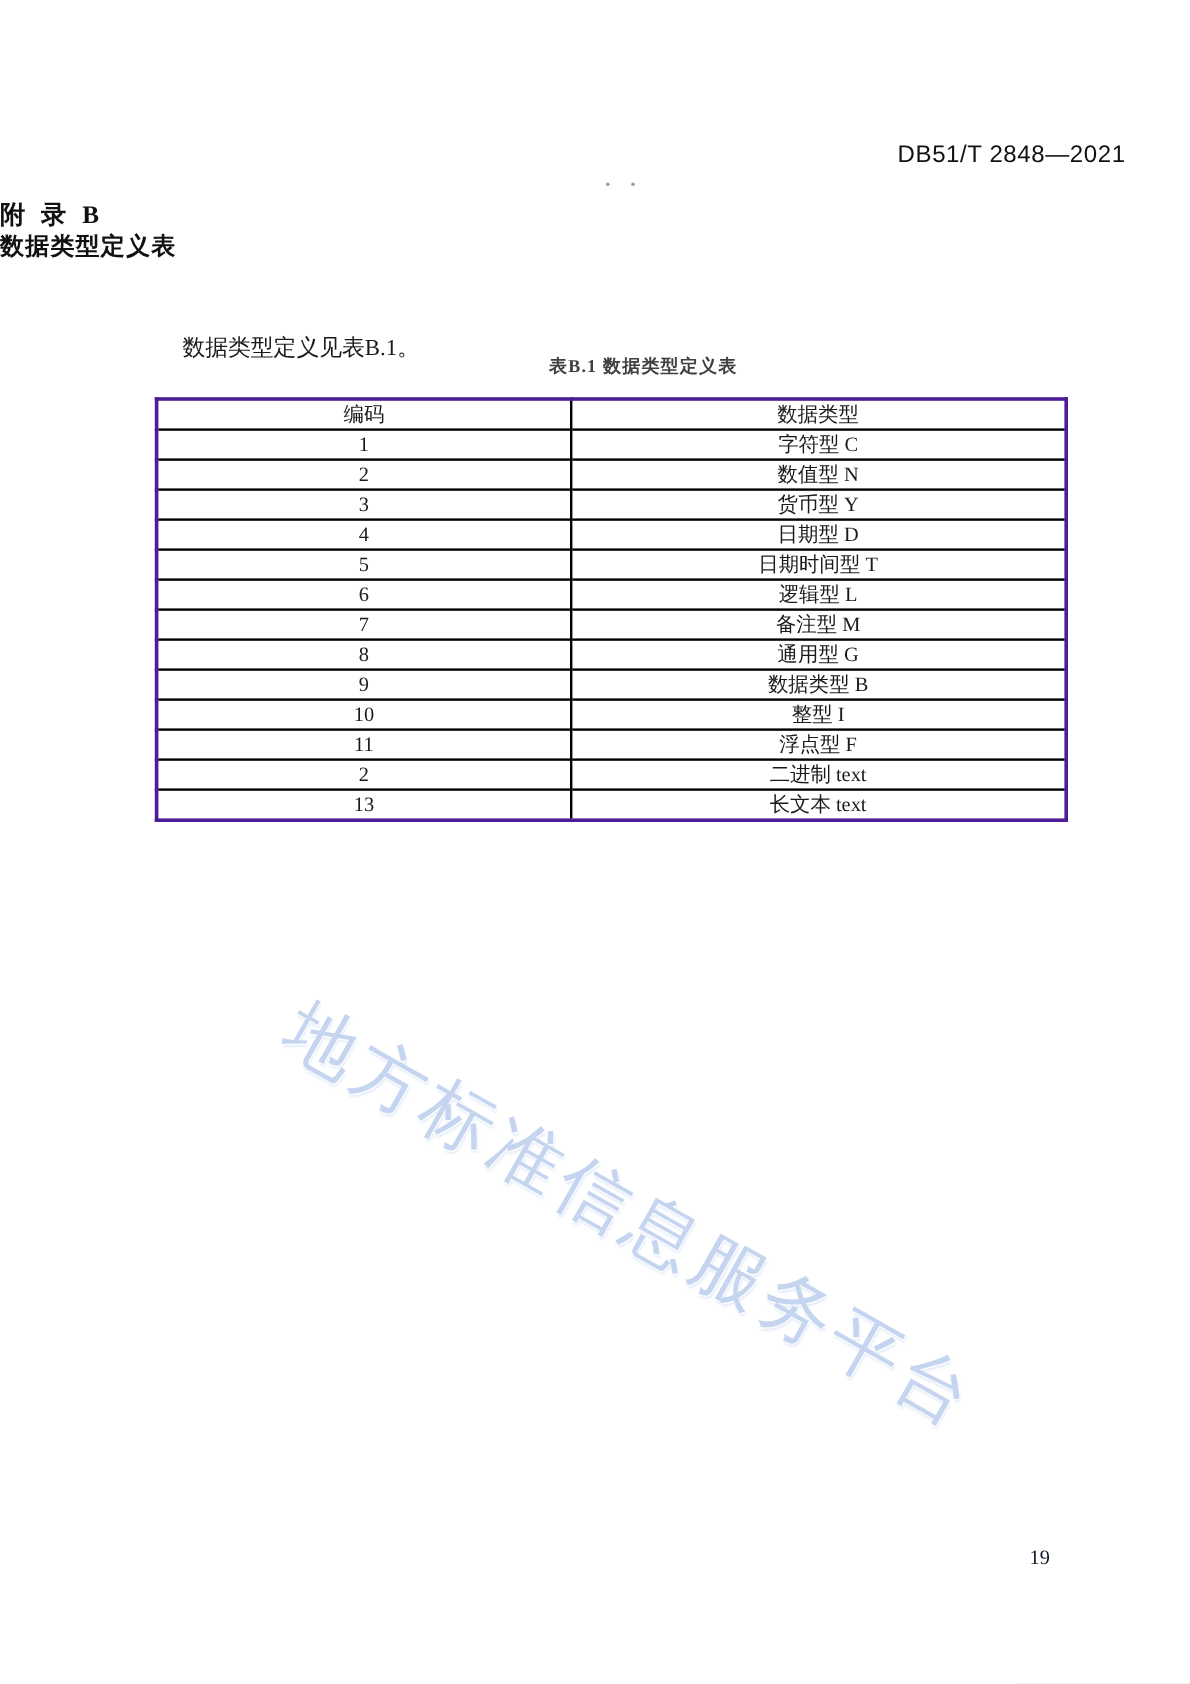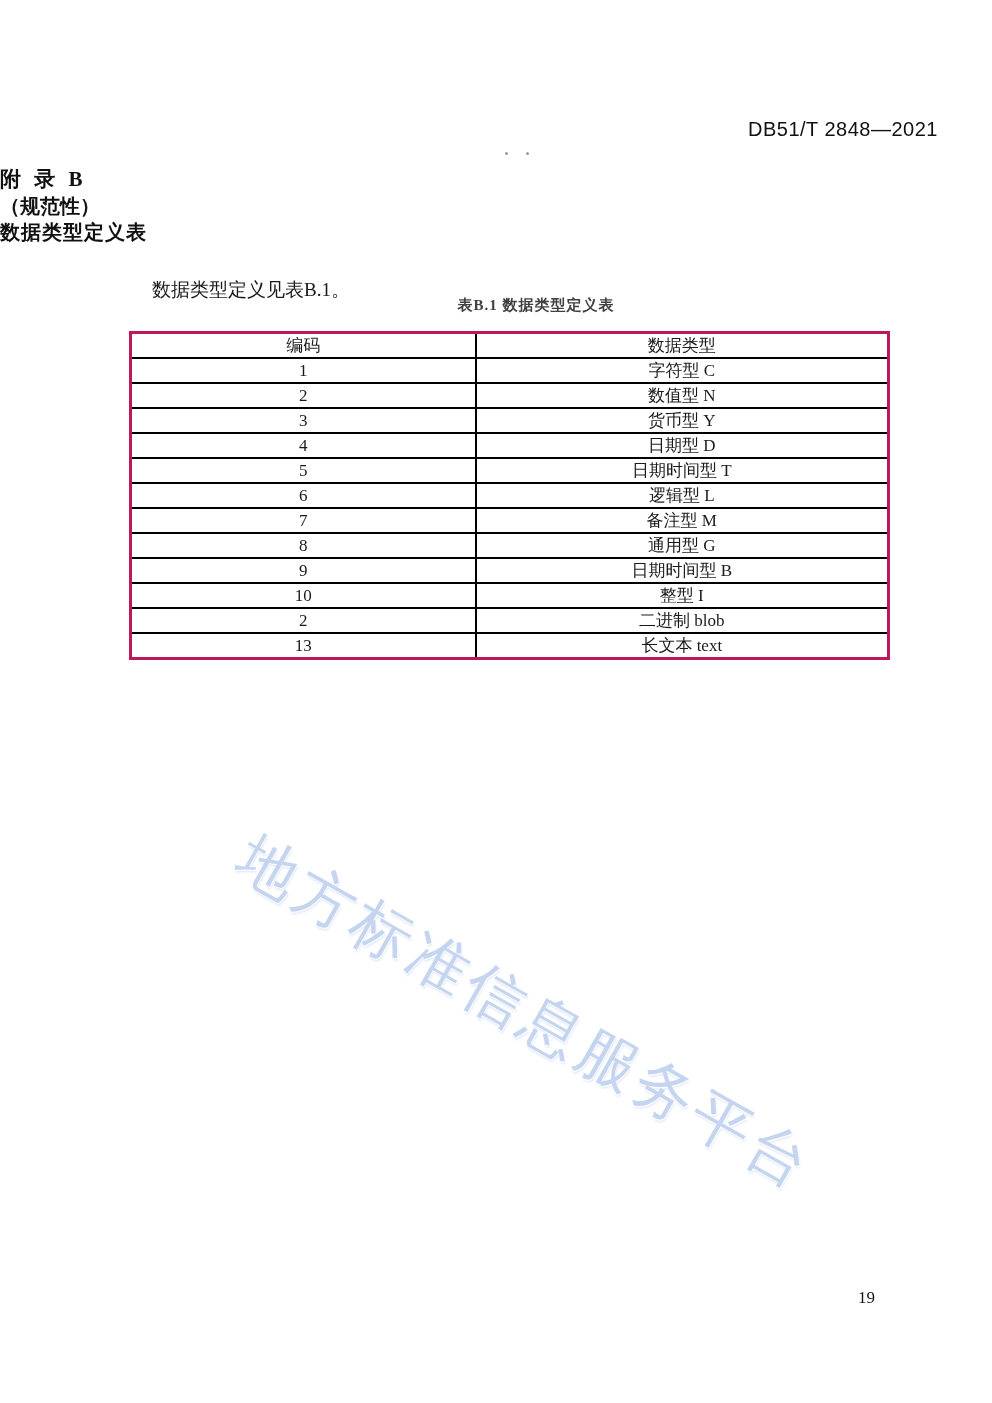--- a/index.html
+++ b/index.html
@@ -95,21 +95,21 @@
 
   
   table.data-table {
     position: absolute;
     top: 331px;
     left: 129px;
     width: 758px;
     border-collapse: collapse;
     table-layout: fixed;
     background: #fff;
-    border: 3px solid #be185d;
+    border: 3px solid #4c1d95;
   }
   table.data-table th,
   table.data-table td {
     border: 2px solid #000;
     height: 23px;
     padding: 0;
     text-align: center;
     vertical-align: middle;
     font-size: 17px;
     font-weight: 400;
@@ -150,21 +150,20 @@
 <body>
 
 <div class="page">
 
   <div class="doc-code">DB51/T 2848—2021</div>
 
   <div class="specks"></div>
 
   <div class="title-block">
     <div class="title-line title-appendix">附 录 B</div>
-    <div class="title-line title-normative">（规范性）</div>
     <div class="title-line title-subject">数据类型定义表</div>
   </div>
 
   <p class="intro">数据类型定义见表B.1。</p>
 
   <div class="table-caption">表B.1 数据类型定义表</div>
 
   <table class="data-table">
     <colgroup>
       <col class="col-code">
@@ -204,29 +203,33 @@
         <tr>
           <td>7</td>
           <td>备注型 M</td>
         </tr>
         <tr>
           <td>8</td>
           <td>通用型 G</td>
         </tr>
         <tr>
           <td>9</td>
-          <td>日期时间型 B</td>
+          <td>数据类型 B</td>
         </tr>
         <tr>
           <td>10</td>
           <td>整型 I</td>
         </tr>
         <tr>
+          <td>11</td>
+          <td>浮点型 F</td>
+        </tr>
+        <tr>
           <td>2</td>
-          <td>二进制 blob</td>
+          <td>二进制 text</td>
         </tr>
         <tr>
           <td>13</td>
           <td>长文本 text</td>
         </tr>
       </tbody>
   </table>
 
   <div class="watermark" style="color: rgb(197, 212, 239);">地方标准信息服务平台</div>
 

